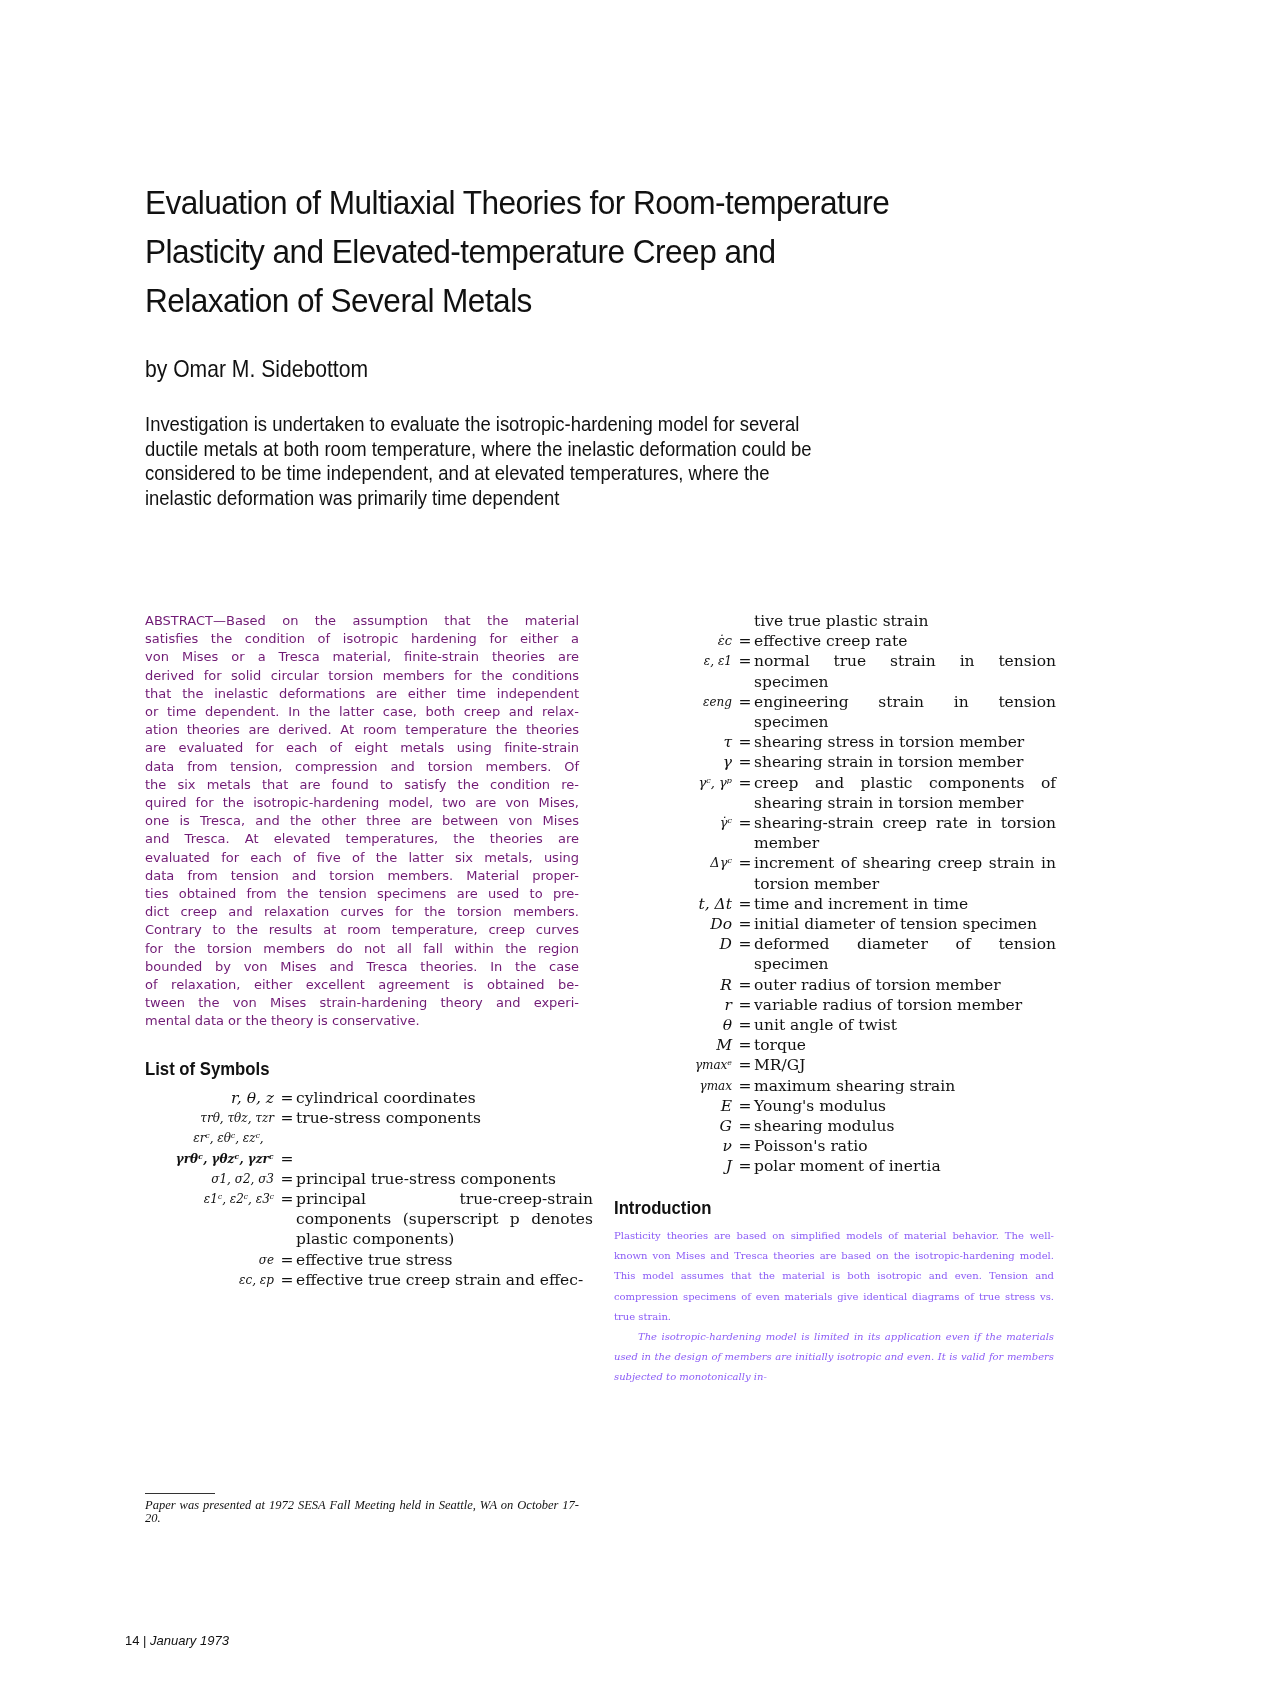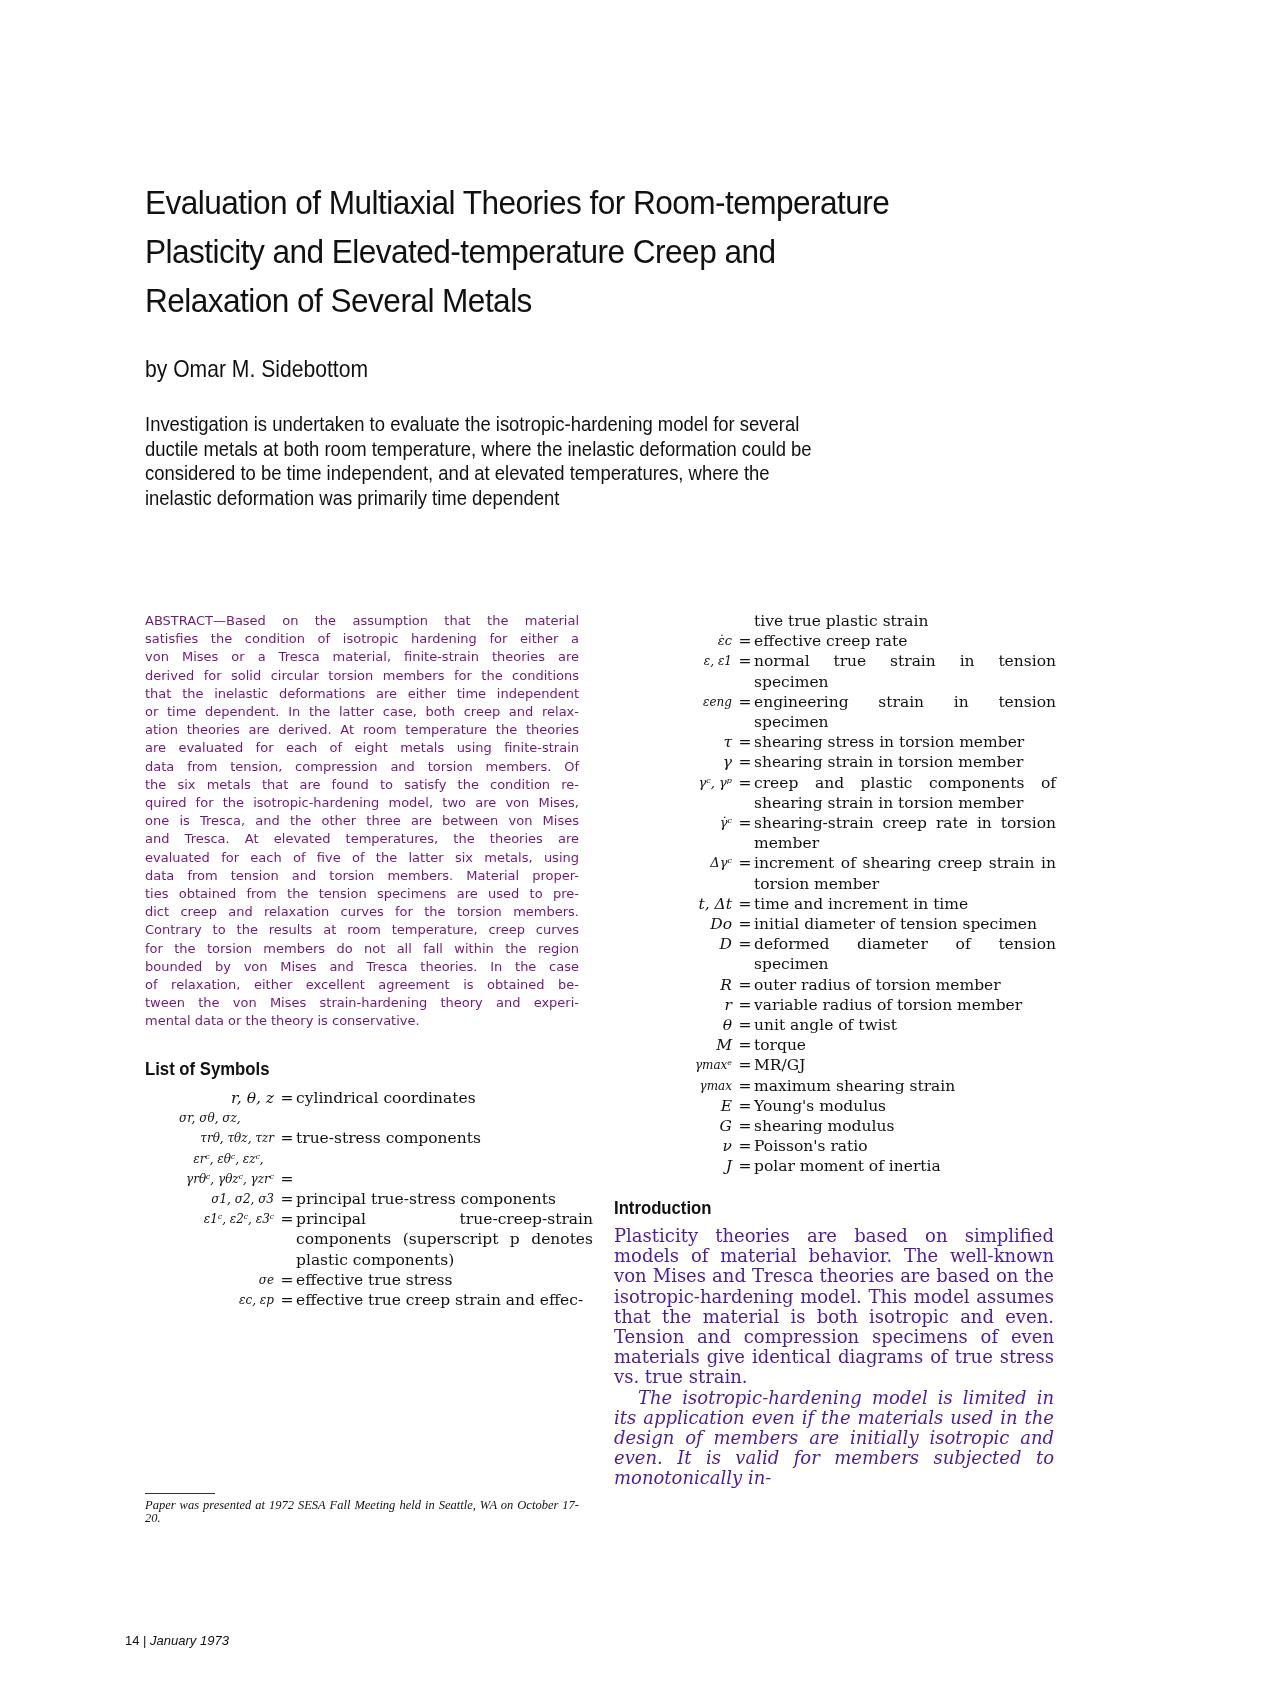--- a/index.html
+++ b/index.html
@@ -16,21 +16,21 @@
   .abstract .line { display: block; text-align: justify; text-align-last: justify; white-space: nowrap; }
   .abstract .line.last { text-align-last: left; }
   .h2 { position: absolute; font-family: "Liberation Sans", sans-serif; font-weight: bold; font-size: 19px;
     transform: scaleX(0.88); transform-origin: left top; color: #111; }
   .sym-list { position: absolute; font-family: "DejaVu Serif", serif; font-size: 15.5px; line-height: 20.2px; color: #111; }
   .sym-row { display: flex; }
   .sym { text-align: right; font-style: italic; white-space: nowrap; padding-right: 4px; }
   .eq { width: 18px; text-align: center; }
   .def { flex: 1; text-align: justify; }
   .body-text { position: absolute; left: 614px; top: 1226px; width: 440px; font-family: "DejaVu Serif", serif;
-    font-size: 18px; line-height: 20.2px; text-align: justify; color: #4c1d95; }
+    font-size: 10px; line-height: 20.2px; text-align: justify; color: #8b5cf6; }
   .body-text p { margin: 0; }
   .body-text p + p { text-indent: 24px; font-style: italic; }
   .fn-rule { position: absolute; left: 145px; top: 1493px; width: 70px; border-top: 1px solid #333; }
   .footnote { position: absolute; left: 145px; top: 1499px; width: 434px; font-family: "Liberation Serif", serif;
     font-style: italic; font-size: 12.5px; line-height: 13px; color: #111; }
   .footnote p { margin: 0; text-align: justify; text-align-last: left; }
   .folio { position: absolute; left: 125px; top: 1633px; font-family: "Liberation Sans", sans-serif; font-size: 13px; color: #111; }
   .folio .month { font-style: italic; }
 </style>
 </head>
@@ -74,36 +74,31 @@
 
 <div class="h2" style="left:145px; top:1058px;">List of Symbols</div>
 
 <div class="sym-list" style="left:159px; top:1088px; width:434px;">
   <div class="sym-row">
       <span class="sym" style="width:115px">r, θ, z</span>
       <span class="eq">=</span>
       <span class="def">cylindrical coordinates</span>
     </div>
   <div class="sym-row">
-      <span class="sym" style="width:115px; text-align:left; padding-left:20px; font-size:12px;">σr, σθ, σz,</span>
-      <span class="eq"></span>
-      <span class="def"></span>
-    </div>
-  <div class="sym-row">
       <span class="sym" style="width:115px; font-size:12px;">τrθ, τθz, τzr</span>
       <span class="eq">=</span>
       <span class="def">true-stress components</span>
     </div>
   <div class="sym-row">
       <span class="sym" style="width:115px; text-align:center; padding-left:12px; font-size:12px;font-style:italic;">εrᶜ, εθᶜ, εzᶜ,</span>
       <span class="eq"></span>
       <span class="def"></span>
     </div>
   <div class="sym-row">
-      <span class="sym" style="width:115px; font-size:12px;">γrθᶜ, γθzᶜ, γzrᶜ</span>
+      <span class="sym" style="width:115px; font-size:12px;font-weight:bold;">γrθᶜ, γθzᶜ, γzrᶜ</span>
       <span class="eq">=</span>
     </div>
   <div class="sym-row">
       <span class="sym" style="width:115px; font-size:12px;">σ1, σ2, σ3</span>
       <span class="eq">=</span>
       <span class="def">principal true-stress components</span>
     </div>
   <div class="sym-row">
       <span class="sym" style="width:115px; font-size:12px;">ε1ᶜ, ε2ᶜ, ε3ᶜ</span>
       <span class="eq">=</span>

